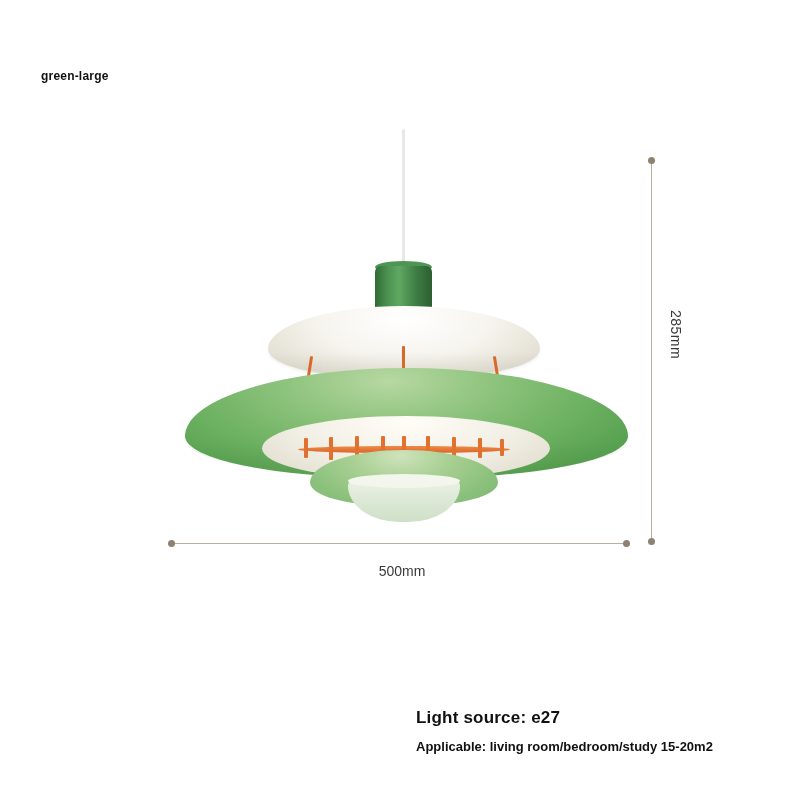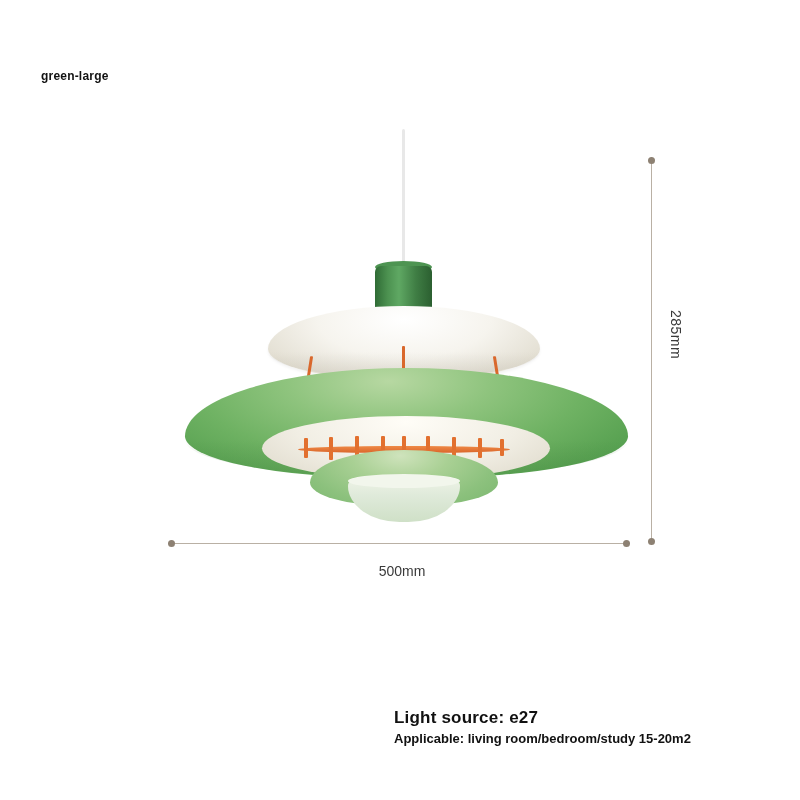--- a/index.html
+++ b/index.html
@@ -252,31 +252,31 @@
     position: absolute;
     left: 136px;
     top: 711px;
     font-size: 13.5px;
     font-weight: bold;
     color: #111111;
     line-height: 30px;
   }
   #spec-right {
     position: absolute;
-    left: 394px;
+    left: 416px;
     top: 708px;
     color: #111111;
   }
   #spec-light-source {
     font-size: 17px;
     font-weight: bold;
     letter-spacing: 0.2px;
   }
   #spec-applicable {
-    margin-top: 3px;
+    margin-top: 11px;
     font-size: 13px;
     font-weight: bold;
   }
 </style>
 </head>
 <body>
 
 <div id="variant-title">green-large</div>
 
 <div id="lamp-figure">

